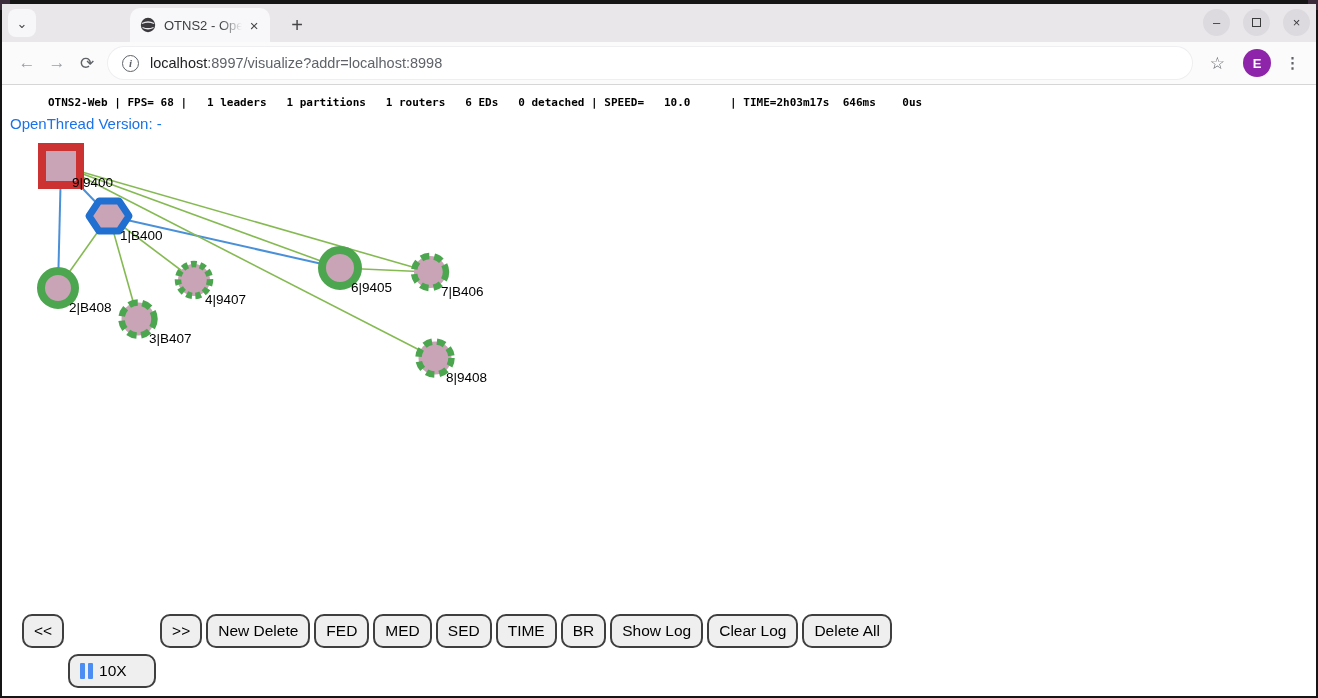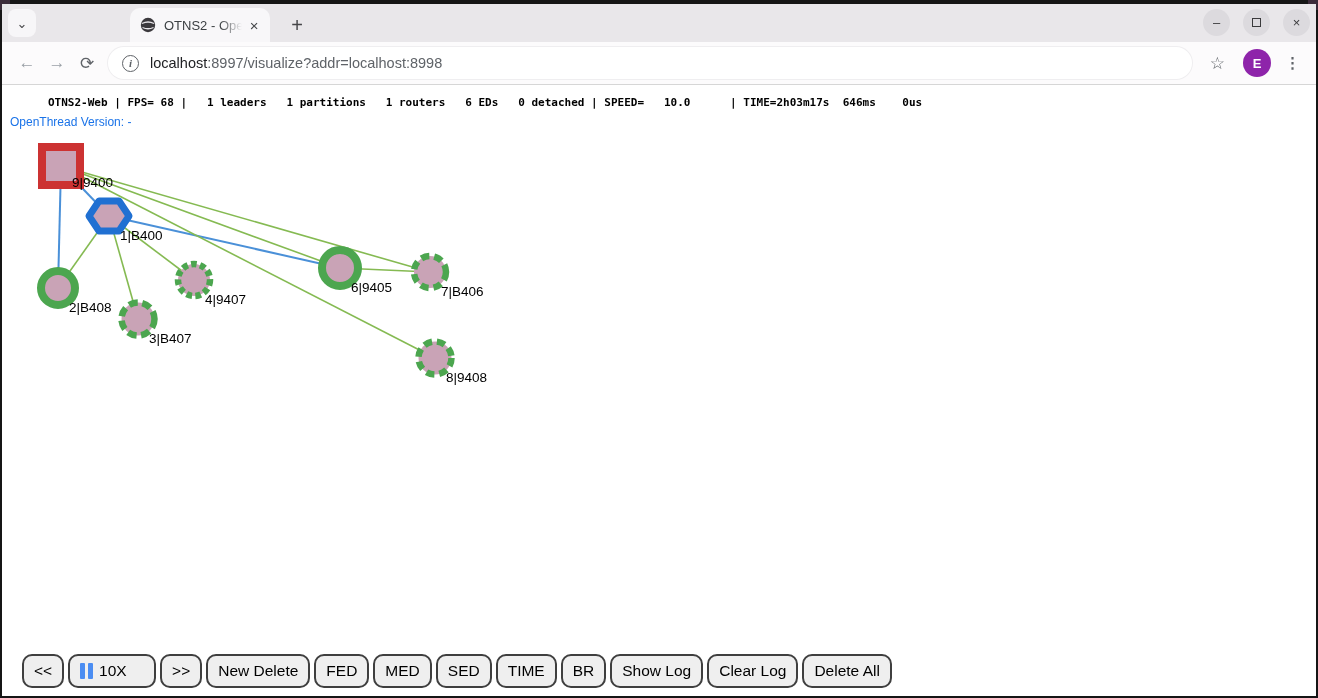--- a/index.html
+++ b/index.html
@@ -42,29 +42,29 @@
   .url .host { color:#202124; } .url .rest { color:#5f6368; }
   .star { font-size:17px; color:#5f6368; margin:0 10px; }
   .avatar { width:28px; height:28px; border-radius:50%; color:#fff; font-size:13px; font-weight:bold;
     display:flex; align-items:center; justify-content:center; margin:0 8px; }
   .kebab { font-size:15px; color:#5f6368; margin:0 6px; font-weight:bold; letter-spacing:0; }
 
   
   .content { position:relative; flex:1; background:#fff; overflow:hidden; }
   .statusline { position:absolute; left:8px; top:11px; font-family:"DejaVu Sans Mono", monospace;
     font-weight:bold; font-size:11px; color:#000; white-space:pre;margin-left:38px; }
-  .versionlink { position:absolute; left:8px; top:30px; font-size:12px; color:#1a73e8; }
+  .versionlink { position:absolute; left:8px; top:30px; font-size:15px; color:#1a73e8; }
   svg.topology { position:absolute; left:0; top:0; }
 
   
   .simbar { position:absolute; left:20px; bottom:8px; display:flex; gap:4px; }
   .tbtn { height:34px; background:#efefef; border:2.5px solid #3f3f3f; border-radius:10px;
     font-family:"Liberation Sans", sans-serif; font-size:15.5px; color:#000;
     padding:0 10px; display:flex; align-items:center; gap:6px; white-space:nowrap; }
-  .tbtn.wide { width:88px; justify-content:flex-start; }
+  .tbtn.wide { width:88px; justify-content:flex-start;margin-top:40px; }
   .pause { display:flex; gap:3px; }
   .pause i { display:block; width:5px; height:16px; background:#4b8df2; border-radius:1px; }
 </style>
 </head>
 <body>
 
 <div class="frame">
   <div class="corner left"></div>
   <div class="corner right"></div>
   <div class="window">

